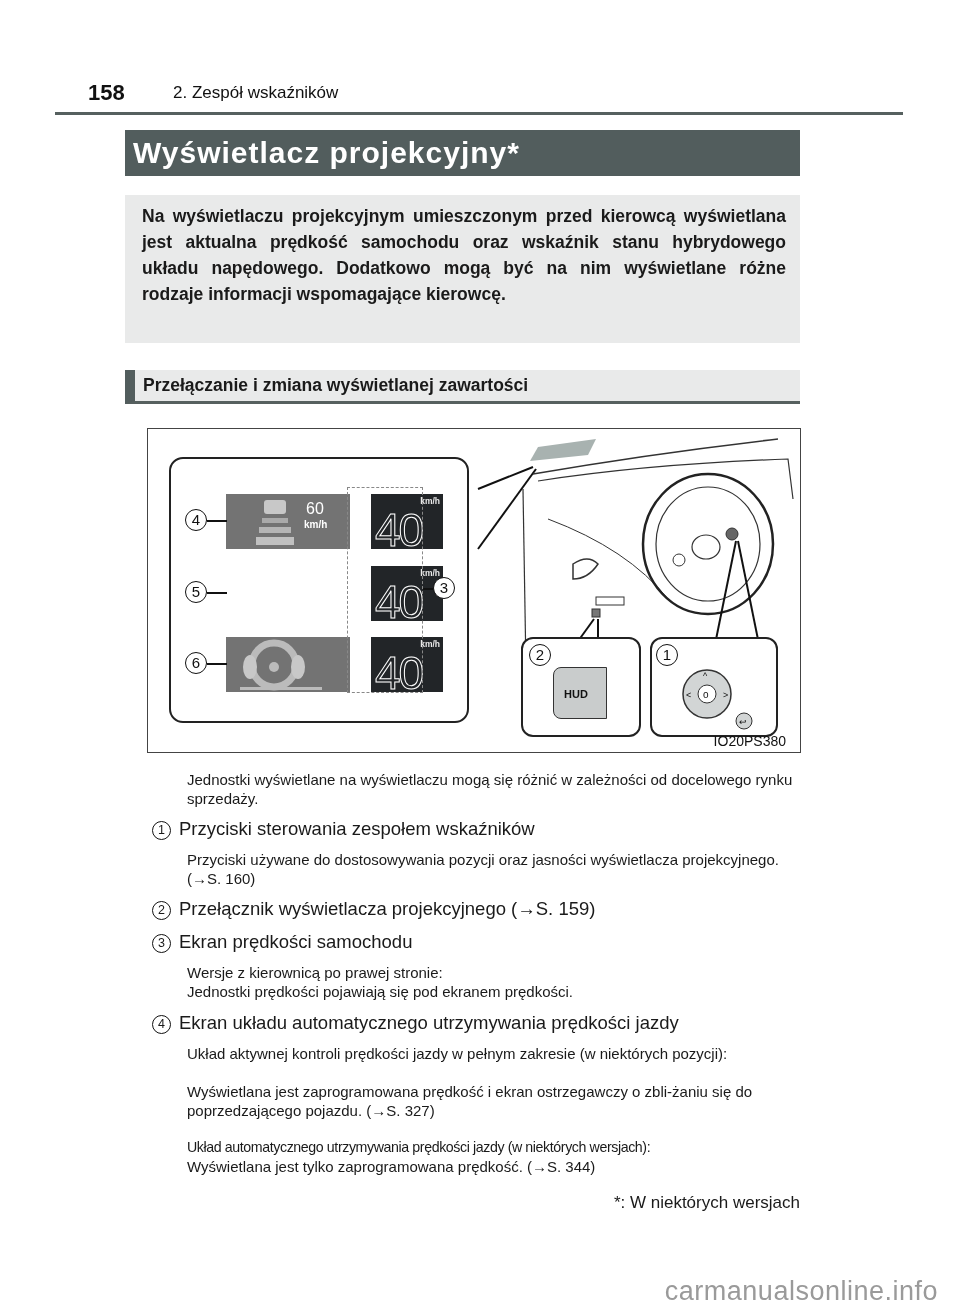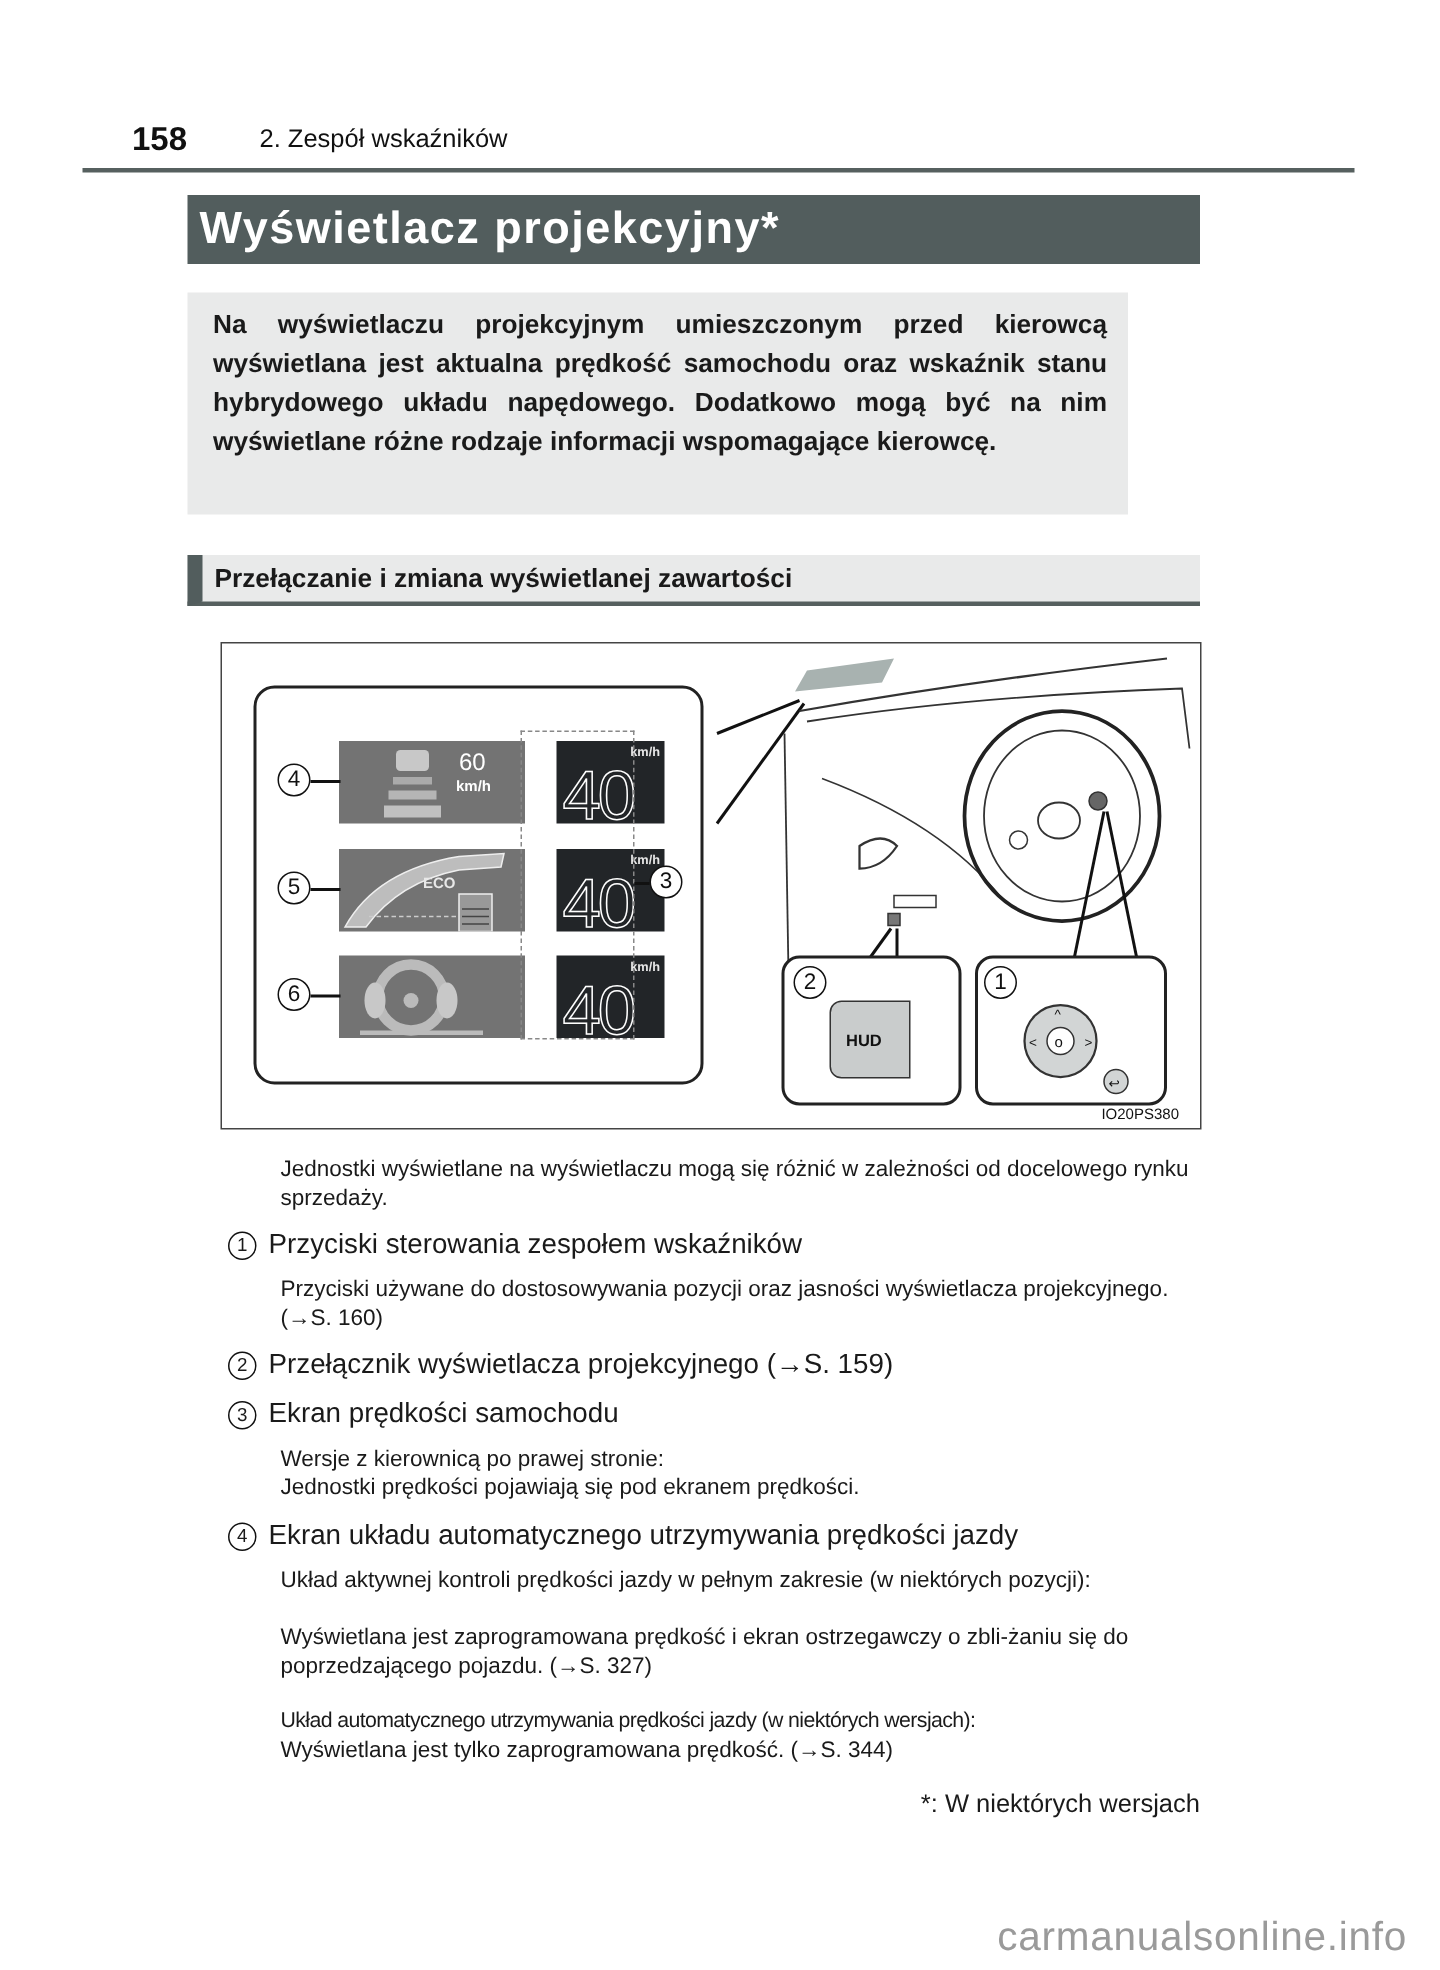--- a/index.html
+++ b/index.html
@@ -10,21 +10,21 @@
   .abs { position: absolute; }
   .page-num { left: 88px; top: 80px; font-size: 22px; font-weight: bold; color: #111; text-align: right; }
   .chapter { left: 173px; top: 83px; font-size: 17px; color: #111; }
   .header-rule { left: 55px; top: 112px; width: 848px; height: 3px; background: #56605f; }
   .title-band {
     left: 125px; top: 130px; width: 675px; height: 46px; background: #525d5d;
     color: #fff; font-size: 30px; font-weight: bold; line-height: 46px; padding-left: 8px;
     box-sizing: border-box; letter-spacing: 1px;
   }
   .intro-box {
-    left: 125px; top: 195px; width: 627px; height: 148px; background: #e9eaea;
+    left: 125px; top: 195px; width: 675px; height: 148px; background: #e9eaea;
     box-sizing: border-box; padding: 8px 14px 0 17px;
   }
   .intro-text {
     font-size: 17.5px; font-weight: bold; line-height: 26px; text-align: justify;
     color: #1a1a1a; margin: 0;
   }
   .sub-band {
     left: 125px; top: 370px; width: 675px; height: 34px; background: #e9eaea;
     border-left: 10px solid #525d5d; border-bottom: 3px solid #56605f; box-sizing: border-box;
     font-size: 17.5px; font-weight: bold; line-height: 31px; padding-left: 8px;
@@ -46,21 +46,21 @@
   .hud-unit { position: absolute; right: 3px; top: 2px; color: #e8e8e8; font-size: 8.5px; font-weight: bold; }
   .hud-speed { position: absolute; left: 4px; bottom: -6px; color: #fff; font-size: 46px; line-height: 50px;
     -webkit-text-stroke: 1px #fff; color: #222528; letter-spacing: -2px; }
   .dash-box { position: absolute; left: 176px; top: 28px; width: 76px; height: 206px;
     border: 1.5px dashed #888; box-sizing: border-box; }
   .circ {
     position: absolute; width: 20px; height: 20px; border: 1.5px solid #111; border-radius: 50%;
     font-size: 15px; line-height: 20px; text-align: center; background: #fff; color: #111;
   }
   .lead { position: absolute; height: 1.5px; background: #111; }
-  .fig-code { position: absolute; right: 14px; bottom: 3px; font-size: 10px; color: #111; }
+  .fig-code { position: absolute; right: 14px; bottom: 3px; font-size: 14px; color: #111; }
   .body-text { font-size: 15px; line-height: 19px; color: #1a1a1a; }
   .item-title { font-size: 18.5px; line-height: 22px; color: #1a1a1a; }
   .item-marker {
     display: inline-block; width: 17px; height: 17px; border: 1.2px solid #111; border-radius: 50%;
     font-size: 12.5px; line-height: 17px; text-align: center; margin-right: 8px; vertical-align: 1px;
   }
   .item-desc { font-size: 15px; line-height: 19px; color: #1a1a1a; }
   .note { right: 160px; top: 1193px; font-size: 17px; color: #1a1a1a; }
   .watermark { right: 22px; top: 1276px; font-size: 27px; color: #9a9a9a; letter-spacing: 0.5px; }
 </style>
@@ -90,31 +90,20 @@
         <rect x="30" y="43" width="38" height="8" fill="#c0c0c0"></rect>
       </svg>
       <div style="position:absolute;left:80px;top:6px;color:#fff;font-size:16px;">60</div>
       <div style="position:absolute;left:78px;top:25px;color:#fff;font-size:10px;font-weight:bold;">km/h</div>
     </div>
     <div class="hud-right" style="top:35px;">
       <span class="hud-unit">km/h</span>
       <span class="hud-speed">40</span>
     </div>
 
-    <div class="hud-left" style="top:107px;">
-      <svg width="124" height="55">
-        <path d="M4 52 Q25 14 80 5 L110 3 L108 12 L80 14 Q40 22 18 52 Z" fill="#bdbdbd" stroke="#eee" stroke-width="1"></path>
-        <line x1="20" y1="45" x2="78" y2="45" stroke="#ccc" stroke-dasharray="3 2"></line>
-        <rect x="80" y="30" width="22" height="25" fill="#999" stroke="#eee"></rect>
-        <line x1="82" y1="40" x2="100" y2="40" stroke="#444"></line>
-        <line x1="82" y1="45" x2="100" y2="45" stroke="#444"></line>
-        <line x1="82" y1="50" x2="100" y2="50" stroke="#444"></line>
-      </svg>
-      <div style="position:absolute;left:56px;top:18px;color:#e8e8e8;font-size:10px;font-weight:bold;">ECO</div>
-    </div>
     <div class="hud-right" style="top:107px;">
       <span class="hud-unit">km/h</span>
       <span class="hud-speed">40</span>
     </div>
 
     <div class="hud-left" style="top:178px;">
       <svg width="124" height="55">
         <circle cx="48" cy="28" r="22" fill="none" stroke="#bbb" stroke-width="7"></circle>
         <circle cx="48" cy="30" r="5" fill="#bbb"></circle>
         <ellipse cx="24" cy="30" rx="7" ry="12" fill="#c8c8c8"></ellipse>

